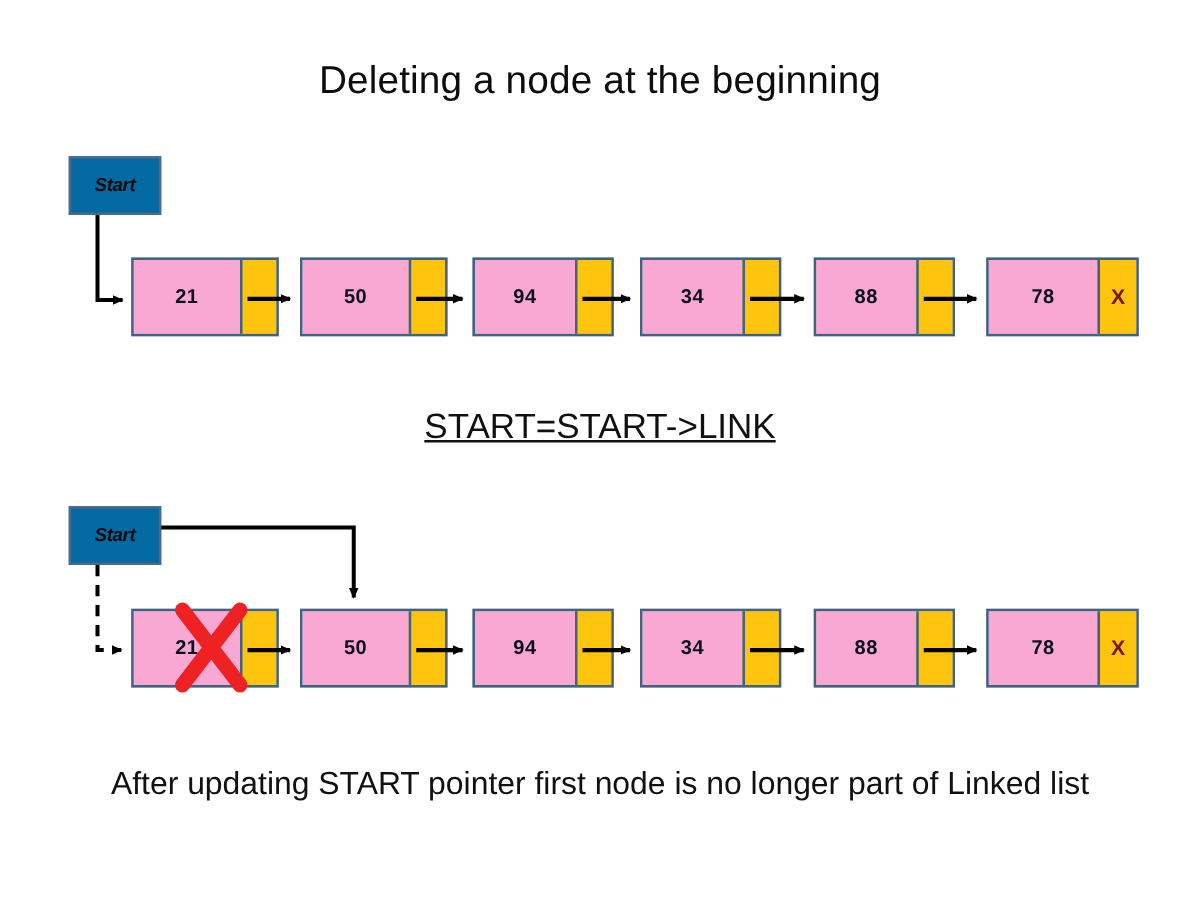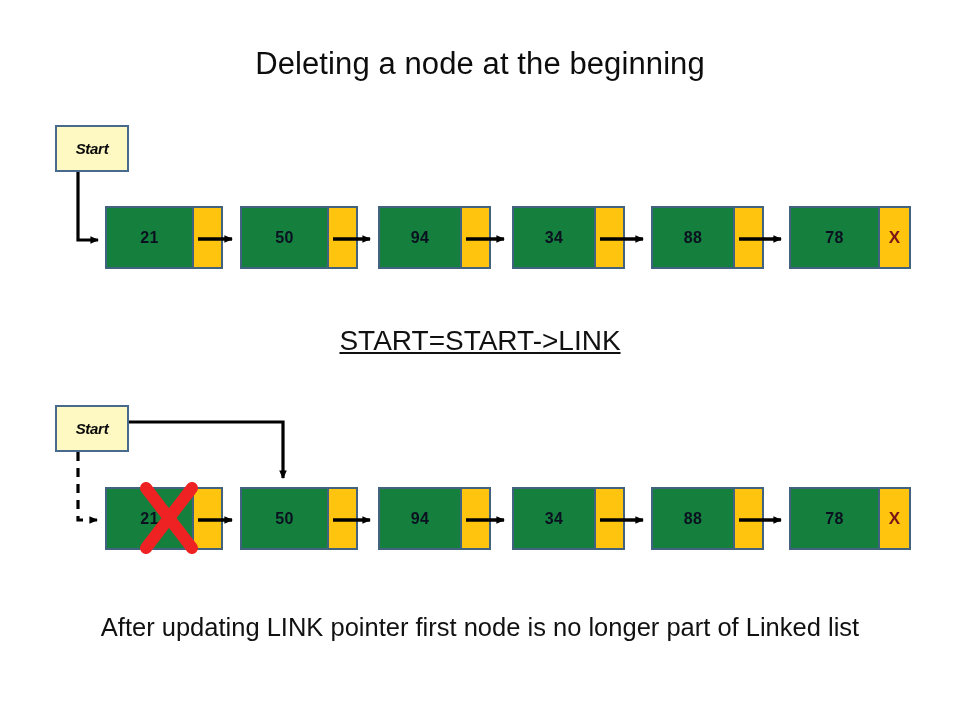--- a/index.html
+++ b/index.html
@@ -47,21 +47,21 @@
     text-align: center;
     font-size: 25.5px;
     color: #111111;
     white-space: nowrap;
   }
 
   
   .start-box {
     width: 74px;
     height: 47px;
-    background: #fef9c3;
+    background: #0369a1;
     border: 2px solid #486a8c;
     box-sizing: border-box;
   }
   .start-label {
     position: absolute;
     left: 0; top: 0;
     width: 100%;
     height: 100%;
     display: flex;
     align-items: center;
@@ -79,21 +79,21 @@
     border: 2.5px solid #41637f;
     box-sizing: border-box;
     display: flex;
     background: #93aed5;
   }
   .node-data {
     flex: 1 1 auto;
     display: flex;
     align-items: center;
     justify-content: center;
-    background: #15803d;
+    background: #f9a8d4;
     font-size: 16px;
     font-weight: bold;
     color: #0b1020;
     letter-spacing: 0.4px;
     position: relative;
   }
   .node-link {
     flex: 0 0 auto;
     background: #ffc40d;
     border-left: 2.5px solid #41637f;
@@ -201,21 +201,21 @@
     <div class="node-link wide"></div>
   </div>
 
   <div class="abs node" style="left:789px; top:487px; width:122px;">
     <div class="node-data">78</div>
     <div class="node-link narrow">
       <span class="term-x">X</span>
     </div>
   </div>
 
-  <div class="abs caption">After updating LINK pointer first node is no longer part of Linked list</div>
+  <div class="abs caption">After updating START pointer first node is no longer part of Linked list</div>
 
   <svg id="wires" viewBox="0 0 960 720">
     <defs>
       <marker id="ah" markerWidth="9" markerHeight="9" refX="7.6" refY="4.5" orient="auto" markerUnits="userSpaceOnUse">
         <path d="M0,0.7 L8.6,4.5 L0,8.3 z" fill="#000000"></path>
       </marker>
       <marker id="ahd" markerWidth="9" markerHeight="9" refX="7.6" refY="4.5" orient="auto" markerUnits="userSpaceOnUse">
         <path d="M0,0.7 L8.6,4.5 L0,8.3 z" fill="#000000"></path>
       </marker>
     </defs>

